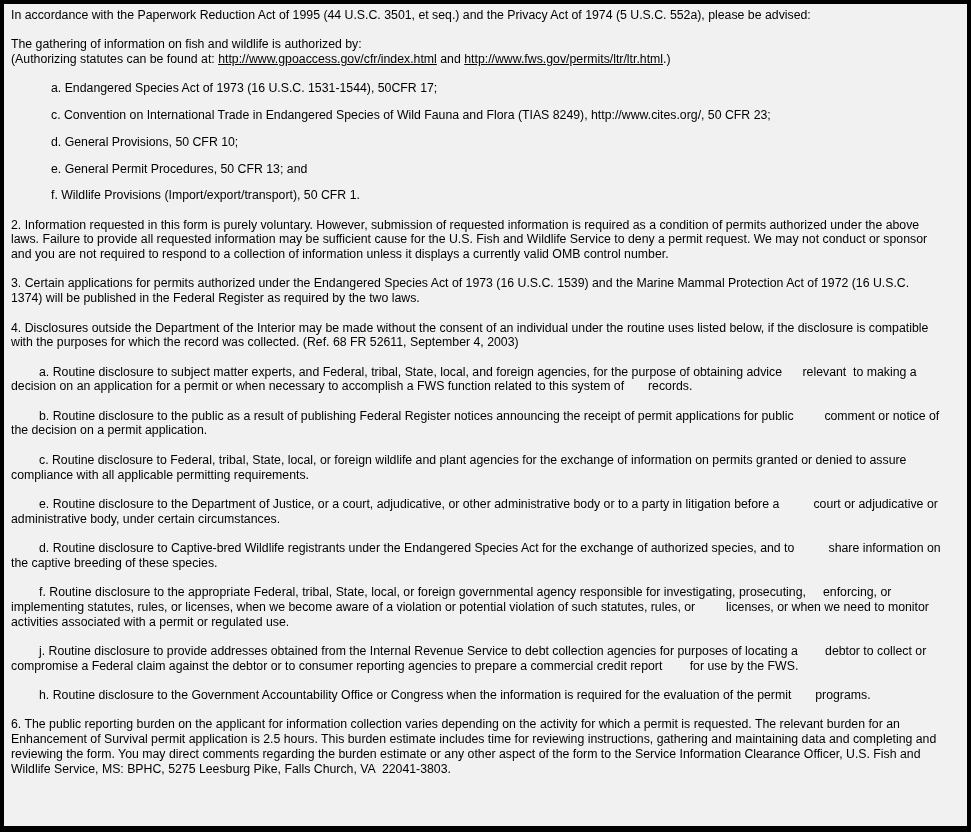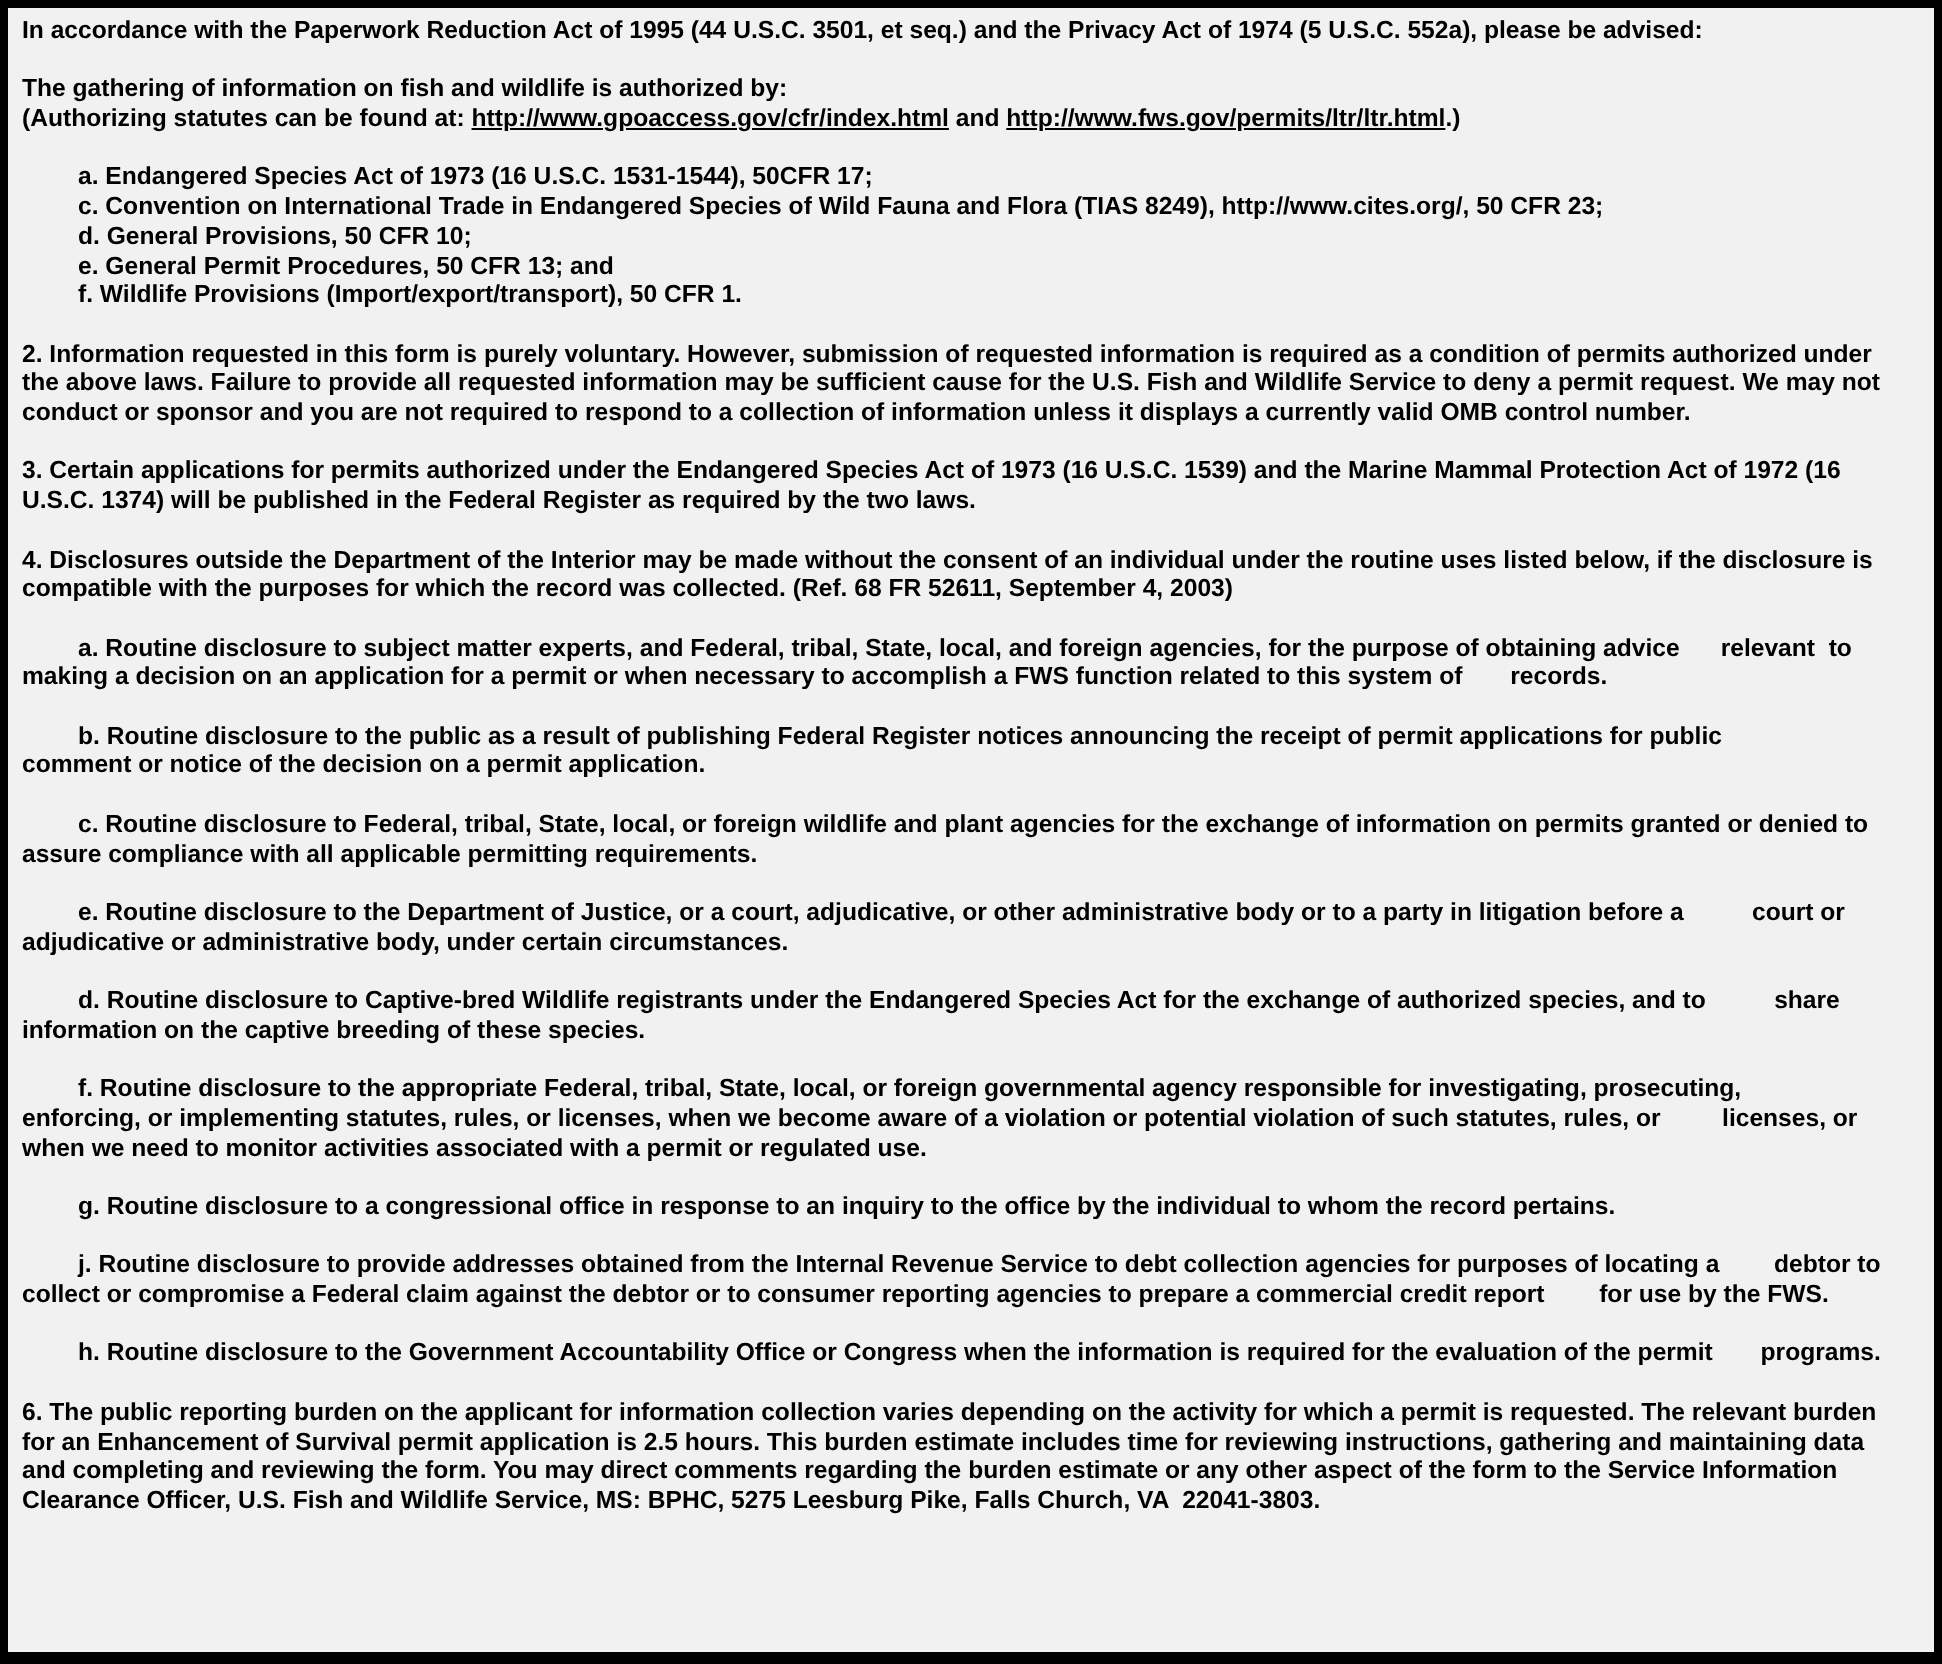--- a/index.html
+++ b/index.html
@@ -9,26 +9,25 @@
     height: 832px;
     background: #f1f1f1;
     border: 4px solid #000000;
     border-bottom-width: 6px;
     padding: 4px 24px 6px 7px;
     font-family: "Liberation Sans", sans-serif;
     font-size: 12.3px;
     line-height: 14.7px;
     color: #000000;
     overflow: hidden;
-    font-weight: bold;
   }
   .para { margin: 0 0 14.7px 0; white-space: pre-wrap; }
   .no-gap { margin-bottom: 0; }
   .statutes { margin: 0 0 14.7px 28px; }
-  .statute { margin: 0; white-space: pre-wrap; }
+  .statute { margin: 12px; white-space: pre-wrap; }
   .indent { text-indent: 28px; }
   .doc-link { color: inherit; text-decoration: underline; }
   .doc p:last-child { margin-bottom: 0; }
 </style>
 </head>
 <body>
 
 <div class="doc">
 
   <p class="para">In accordance with the Paperwork Reduction Act of 1995 (44 U.S.C. 3501, et seq.) and the Privacy Act of 1974 (5 U.S.C. 552a), please be advised:</p>
@@ -47,19 +46,18 @@
   <p class="para">2. Information requested in this form is purely voluntary. However, submission of requested information is required as a condition of permits authorized under the above laws. Failure to provide all requested information may be sufficient cause for the U.S. Fish and Wildlife Service to deny a permit request. We may not conduct or sponsor and you are not required to respond to a collection of information unless it displays a currently valid OMB control number.</p>
   <p class="para">3. Certain applications for permits authorized under the Endangered Species Act of 1973 (16 U.S.C. 1539) and the Marine Mammal Protection Act of 1972 (16 U.S.C. 1374) will be published in the Federal Register as required by the two laws.</p>
   <p class="para">4. Disclosures outside the Department of the Interior may be made without the consent of an individual under the routine uses listed below, if the disclosure is compatible with the purposes for which the record was collected. (Ref. 68 FR 52611, September 4, 2003)</p>
 
   <p class="para indent">a. Routine disclosure to subject matter experts, and Federal, tribal, State, local, and foreign agencies, for the purpose of obtaining advice      relevant  to making a decision on an application for a permit or when necessary to accomplish a FWS function related to this system of       records.</p>
   <p class="para indent">b. Routine disclosure to the public as a result of publishing Federal Register notices announcing the receipt of permit applications for public         comment or notice of the decision on a permit application.</p>
   <p class="para indent">c. Routine disclosure to Federal, tribal, State, local, or foreign wildlife and plant agencies for the exchange of information on permits granted or denied to assure compliance with all applicable permitting requirements.</p>
   <p class="para indent">e. Routine disclosure to the Department of Justice, or a court, adjudicative, or other administrative body or to a party in litigation before a          court or adjudicative or administrative body, under certain circumstances.</p>
   <p class="para indent">d. Routine disclosure to Captive-bred Wildlife registrants under the Endangered Species Act for the exchange of authorized species, and to          share information on the captive breeding of these species.</p>
   <p class="para indent">f. Routine disclosure to the appropriate Federal, tribal, State, local, or foreign governmental agency responsible for investigating, prosecuting,     enforcing, or implementing statutes, rules, or licenses, when we become aware of a violation or potential violation of such statutes, rules, or         licenses, or when we need to monitor activities associated with a permit or regulated use.</p>
-  <p class="para indent">g. Routine disclosure to a congressional office in response to an inquiry to the office by the individual to whom the record pertains.</p>
   <p class="para indent">j. Routine disclosure to provide addresses obtained from the Internal Revenue Service to debt collection agencies for purposes of locating a        debtor to collect or compromise a Federal claim against the debtor or to consumer reporting agencies to prepare a commercial credit report        for use by the FWS.</p>
   <p class="para indent">h. Routine disclosure to the Government Accountability Office or Congress when the information is required for the evaluation of the permit       programs.</p>
 
   <p class="para">6. The public reporting burden on the applicant for information collection varies depending on the activity for which a permit is requested. The relevant burden for an Enhancement of Survival permit application is 2.5 hours. This burden estimate includes time for reviewing instructions, gathering and maintaining data and completing and reviewing the form. You may direct comments regarding the burden estimate or any other aspect of the form to the Service Information Clearance Officer, U.S. Fish and Wildlife Service, MS: BPHC, 5275 Leesburg Pike, Falls Church, VA  22041-3803.</p>
 
 </div>
 
 </body></html>

